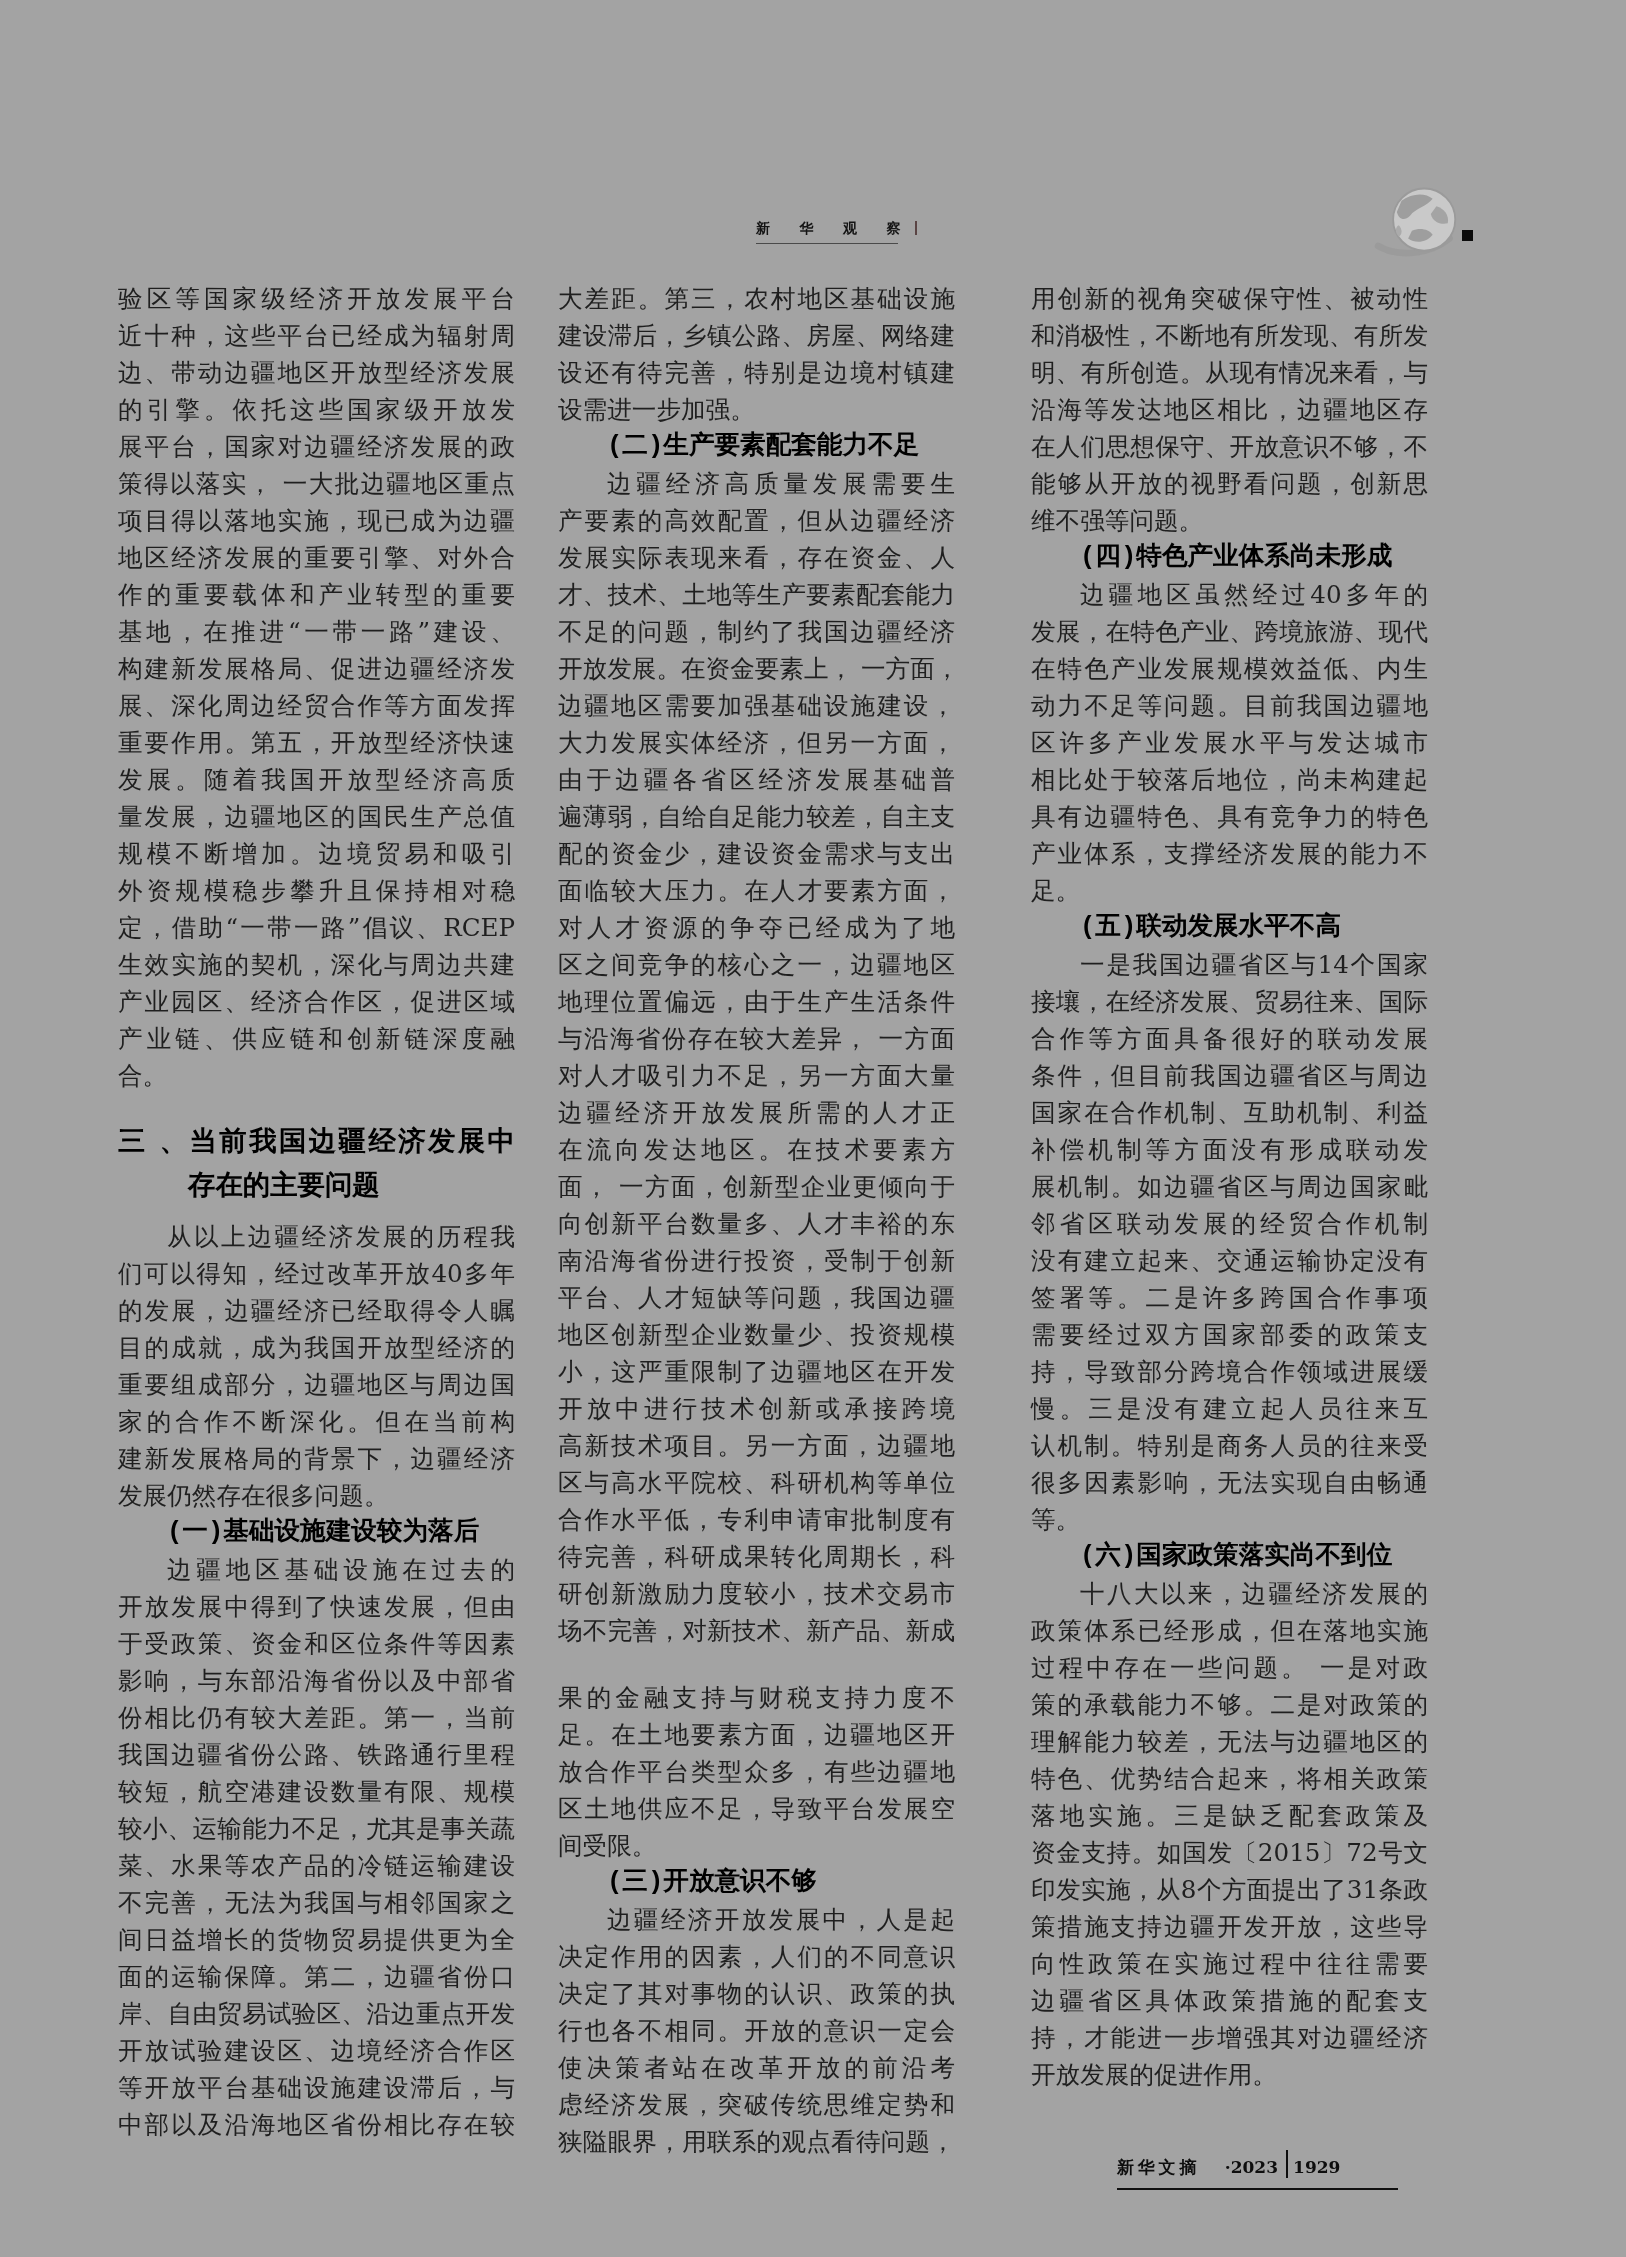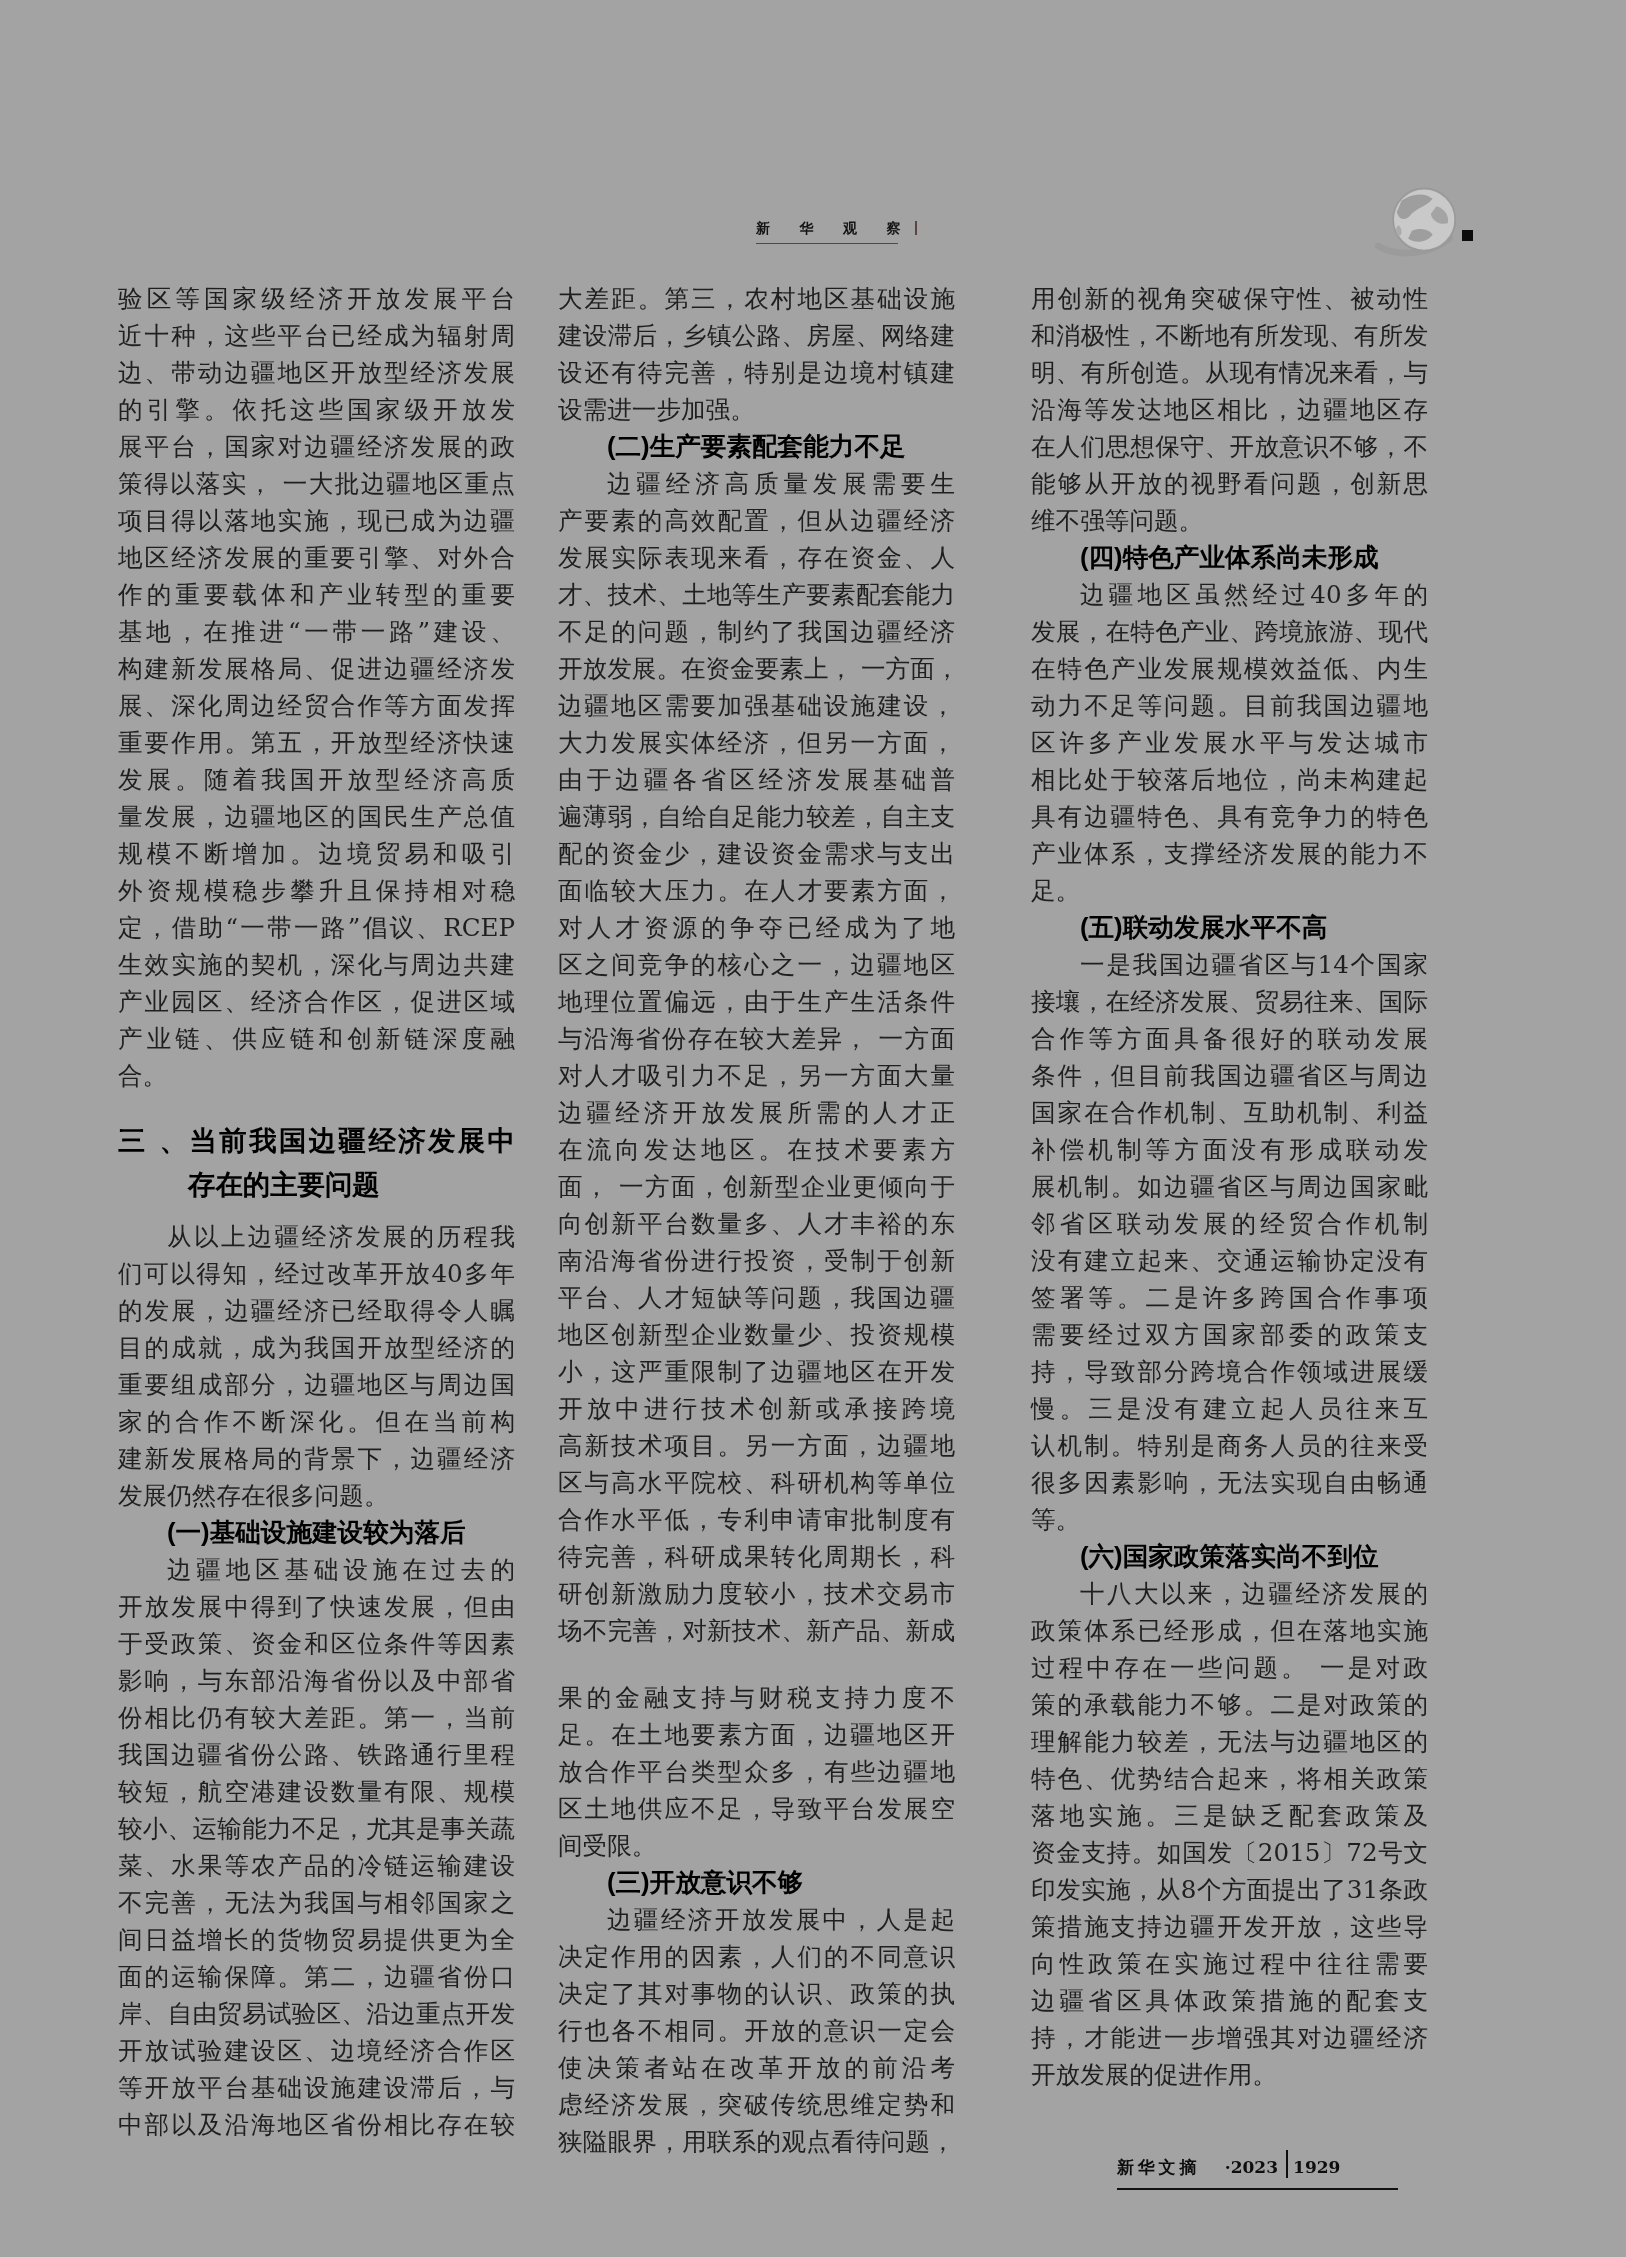--- a/index.html
+++ b/index.html
@@ -32,21 +32,21 @@
   }
   .c1{left:118px;} .c2{left:558px;} .c3{left:999px;margin-left:32px;}
   .ln{
     height:37px;line-height:37px;font-size:24.6px;
     text-align:justify;text-align-last:justify;
     white-space:nowrap;overflow:visible;
   }
   .ln.end{text-align:left;text-align-last:left;}
   .ln.ind{text-indent:49px;}
   .ln.sub{
-    font-family:Liberation Sans, sans-serif;
+    font-family:Liberation Mono, monospace;
     font-weight:bold;font-size:25.6px;color:#000;
     text-align:left;text-align-last:left;text-indent:49px;
   }
   .ln.h1{
     font-family:"DejaVu Sans","Liberation Sans",sans-serif;
     font-weight:bold;font-size:27.4px;color:#000;
     height:44px;line-height:44px;
     text-align:justify;text-align-last:justify;
   }
   .ln.h1.ind{text-align:right;text-align-last:left;text-indent:70px;}

